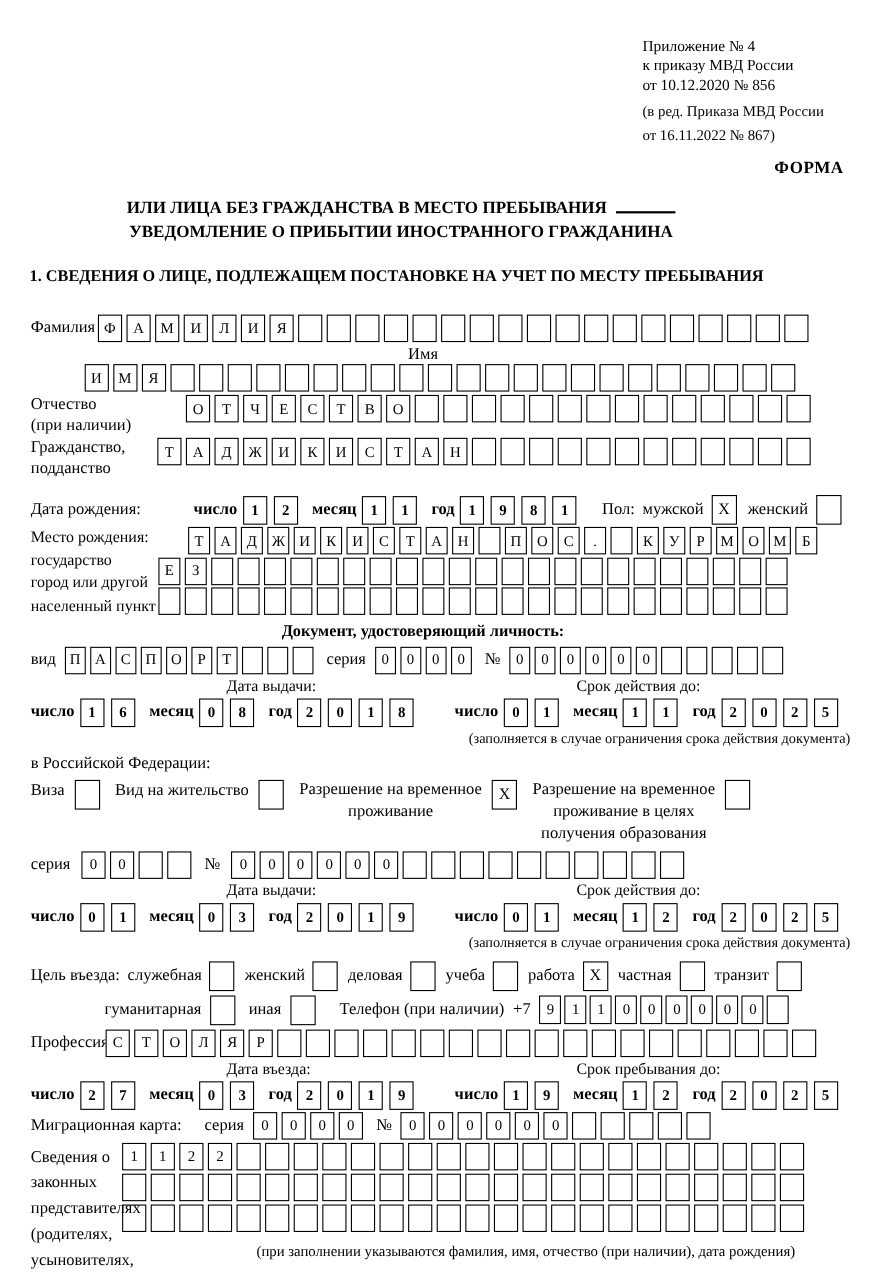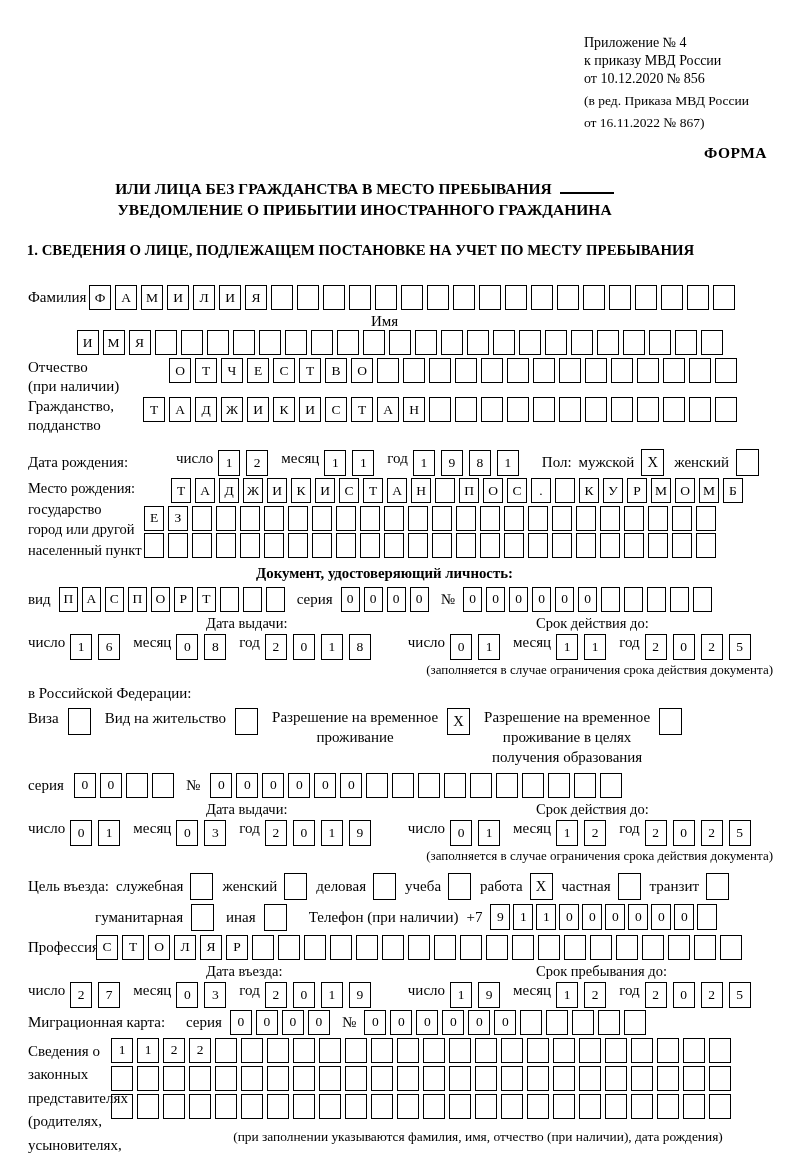--- a/index.html
+++ b/index.html
@@ -44,40 +44,40 @@
   .row-surname{margin-top:26px;}
   .row-surname .flabel,.row-name .flabel{width:61px;flex:none;}
   .row-name{margin-top:3px;flex-direction:column;}
   .row-patronymic{margin-top:3px;}
   .row-patronymic .flabel{width:141px;flex:none;}
   .row-citizenship{margin-top:1px;}
   .row-citizenship .flabel{width:115px;flex:none;}
 
   .row-birthdate{margin-top:14px;}
   .row-birthdate .flabel{width:148px;flex:none;}
-  .dgroup{display:flex;align-items:flex-start;}
+  .dgroup{display:flex;align-items:center;font-weight:bold;}
   .dgroup .lbl{margin-right:5px;}
   .dgroup .cells{margin-right:7px;}
   .sex-group{display:flex;align-items:center;margin-left:10px;}
   .sex-group .lbl{margin-right:7px;}
   .sex-group .cbox{margin-right:10px;}
 
   .birthplace{margin-top:2px;display:flex;align-items:flex-start;}
   .bp-labels{width:116px;flex:none;font-size:14.5px;line-height:20.5px;}
   .bp-rows .cells{display:flex;margin-bottom:2.5px;}
   .bp-rows .indent{margin-left:27px;}
 
   .doc-heading{width:713px;text-align:center;font-weight:bold;font-size:14.8px;margin-top:4px;}
   .row-vid{margin-top:5px;}
   .row-vid > .lbl{margin-right:8px;}
   .row-vid .cells{margin-right:8px;}
 
   .hdr-row{position:relative;height:17px;margin-top:3px;font-size:14.5px;}
   .hdr-left{position:absolute;left:178px;}
-  .hdr-right{position:absolute;left:508px;}
+  .hdr-right{position:absolute;left:496px;}
   .date-row{margin-top:2px;}
   .dgroup.rightg{margin-left:24px;}
   .note-right{text-align:right;font-size:13px;margin-top:2px;padding-right:2px;}
 
   .plain-line{font-size:15px;margin-top:6px;}
   .plain-line2{font-size:15px;margin-top:7px;}
 
   .cbx-row{margin-top:5px;display:flex;align-items:flex-start;}
   .cbx-row .lbl{margin-top:3px;}
   .cbx-row .cbox{margin-left:9px;margin-right:14px;margin-top:1px;}

